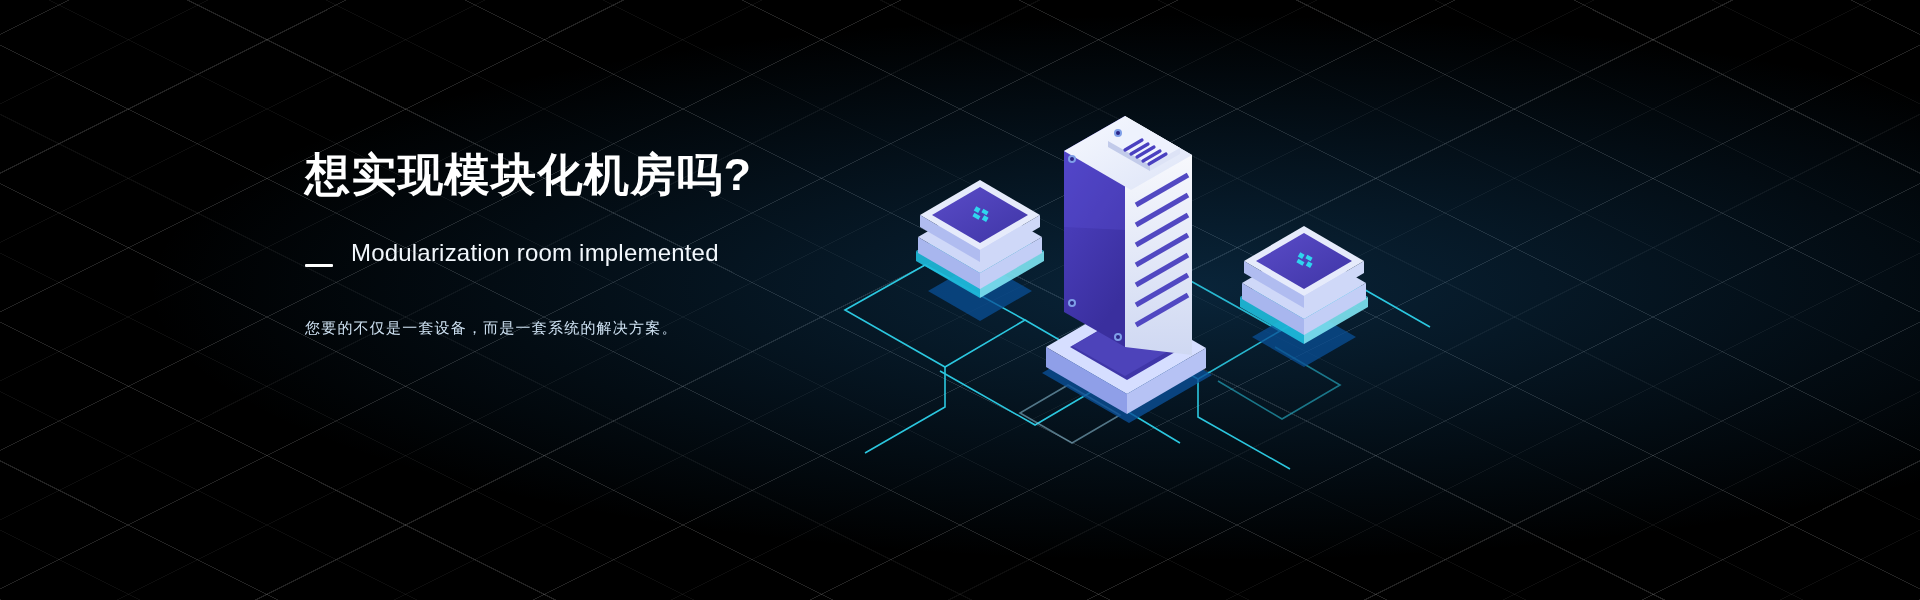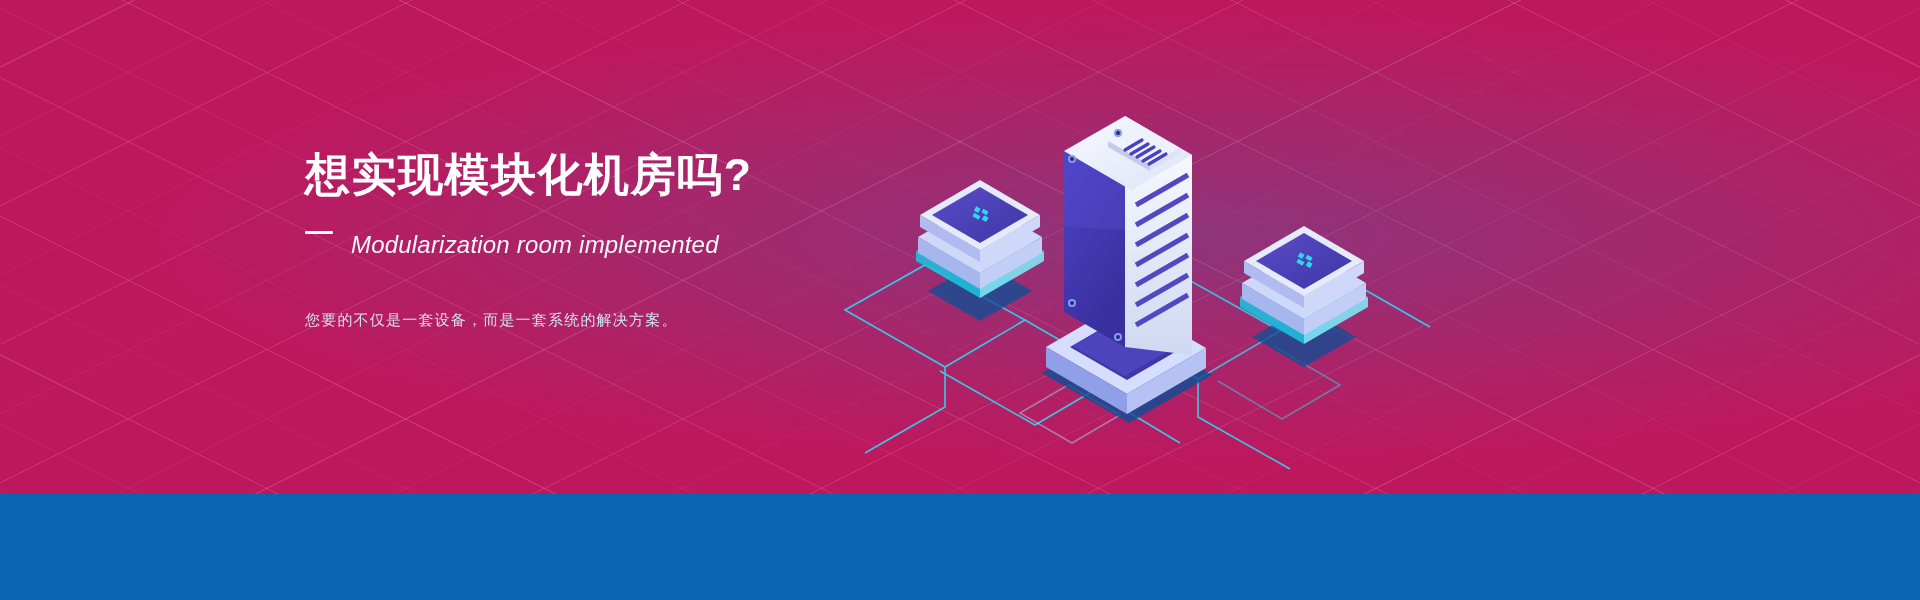--- a/index.html
+++ b/index.html
@@ -4,23 +4,23 @@
 <title>Banner</title>
 <style>
   html, body {
     margin: 0;
     padding: 0;
     background: #0b63b2;
   }
   .banner {
     position: relative;
     width: 1920px;
-    height: 494px;
+    height: 600px;
     overflow: hidden;
-    background: #be185d;
+    background: #000000;
     font-family: "Liberation Sans", "DejaVu Sans", sans-serif;
   }
   
   .grid-layer {
     position: absolute;
     inset: 0;
     background-image:
       repeating-linear-gradient(26.57deg,
         rgba(255,255,255,0.085) 0px,
         rgba(255,255,255,0.085) 1px,
@@ -69,23 +69,22 @@
     color: #ffffff;
     font-size: 45px;
     line-height: 1.22;
     font-weight: 700;
     letter-spacing: 1.5px;
     margin: 0;
     white-space: nowrap;
   }
   .sub-row {
     display: flex;
-    align-items: flex-start;
-    margin-top: 28px;
-    font-style: italic;
+    align-items: flex-end;
+    margin-top: 36px;
   }
   .sub-dash {
     width: 28px;
     height: 3px;
     background: #ffffff;
     margin-right: 18px;
     flex: 0 0 auto;
     border-radius: 1px;
   }
   .subhead {

